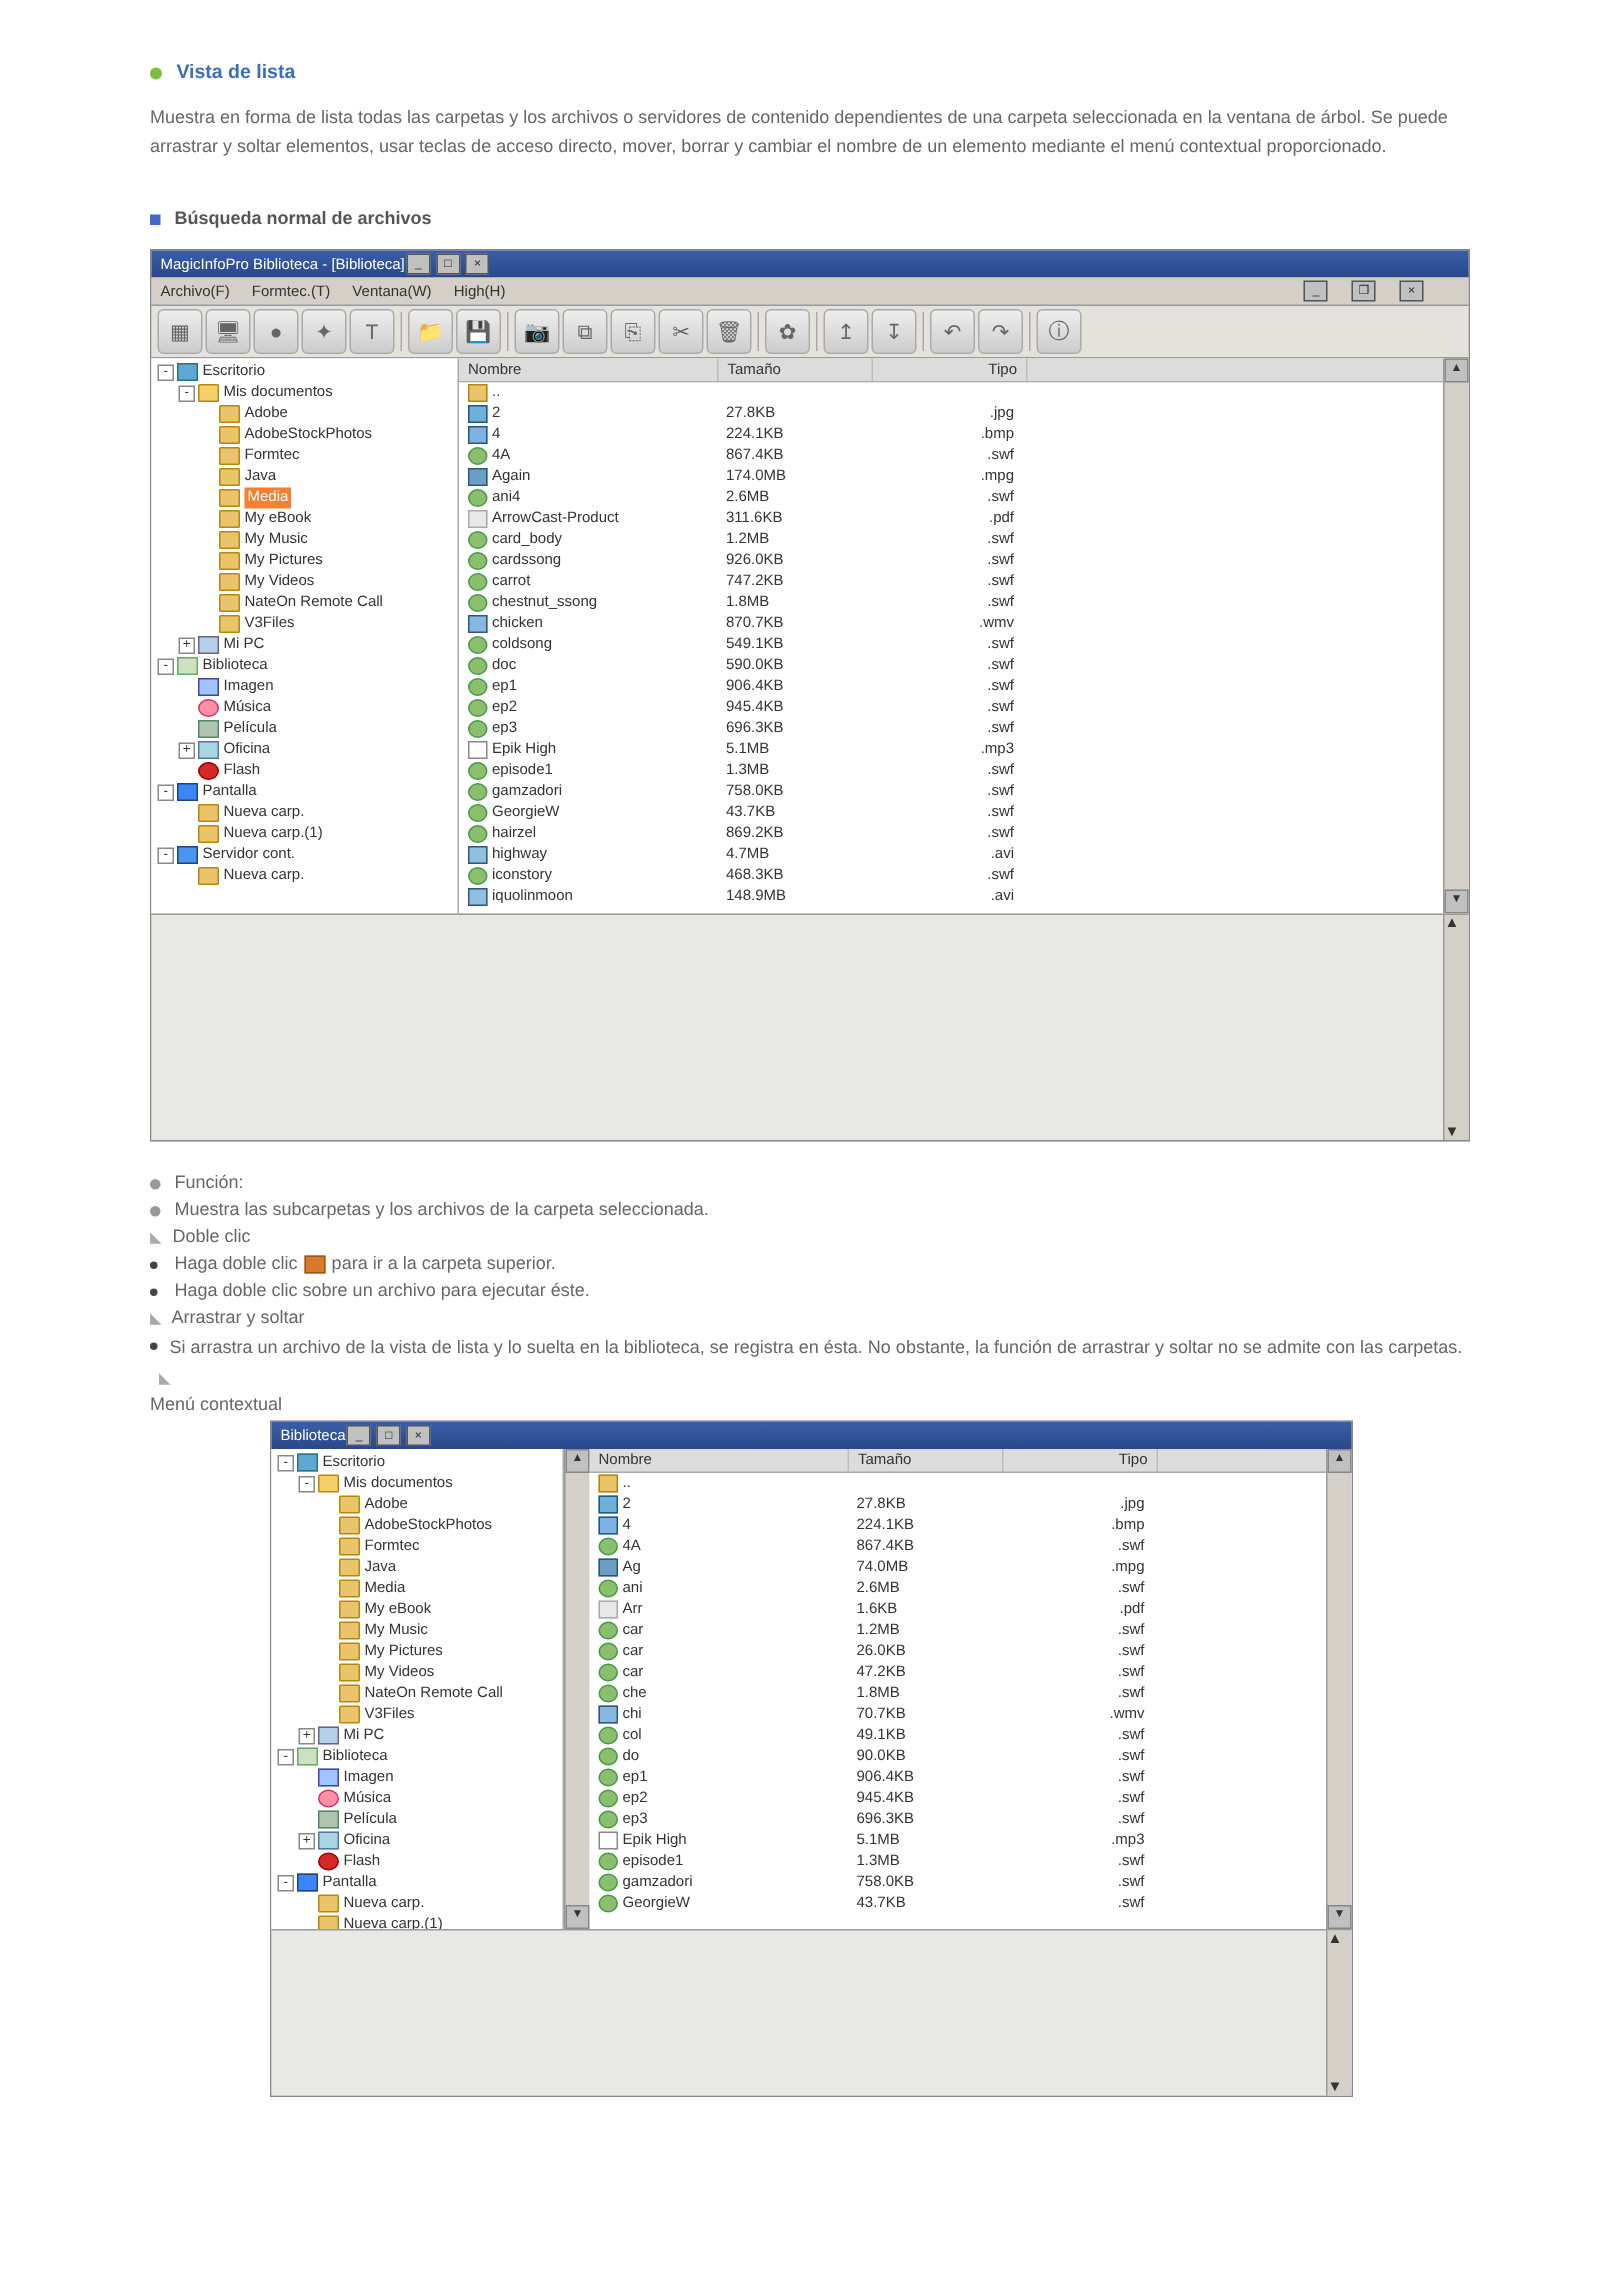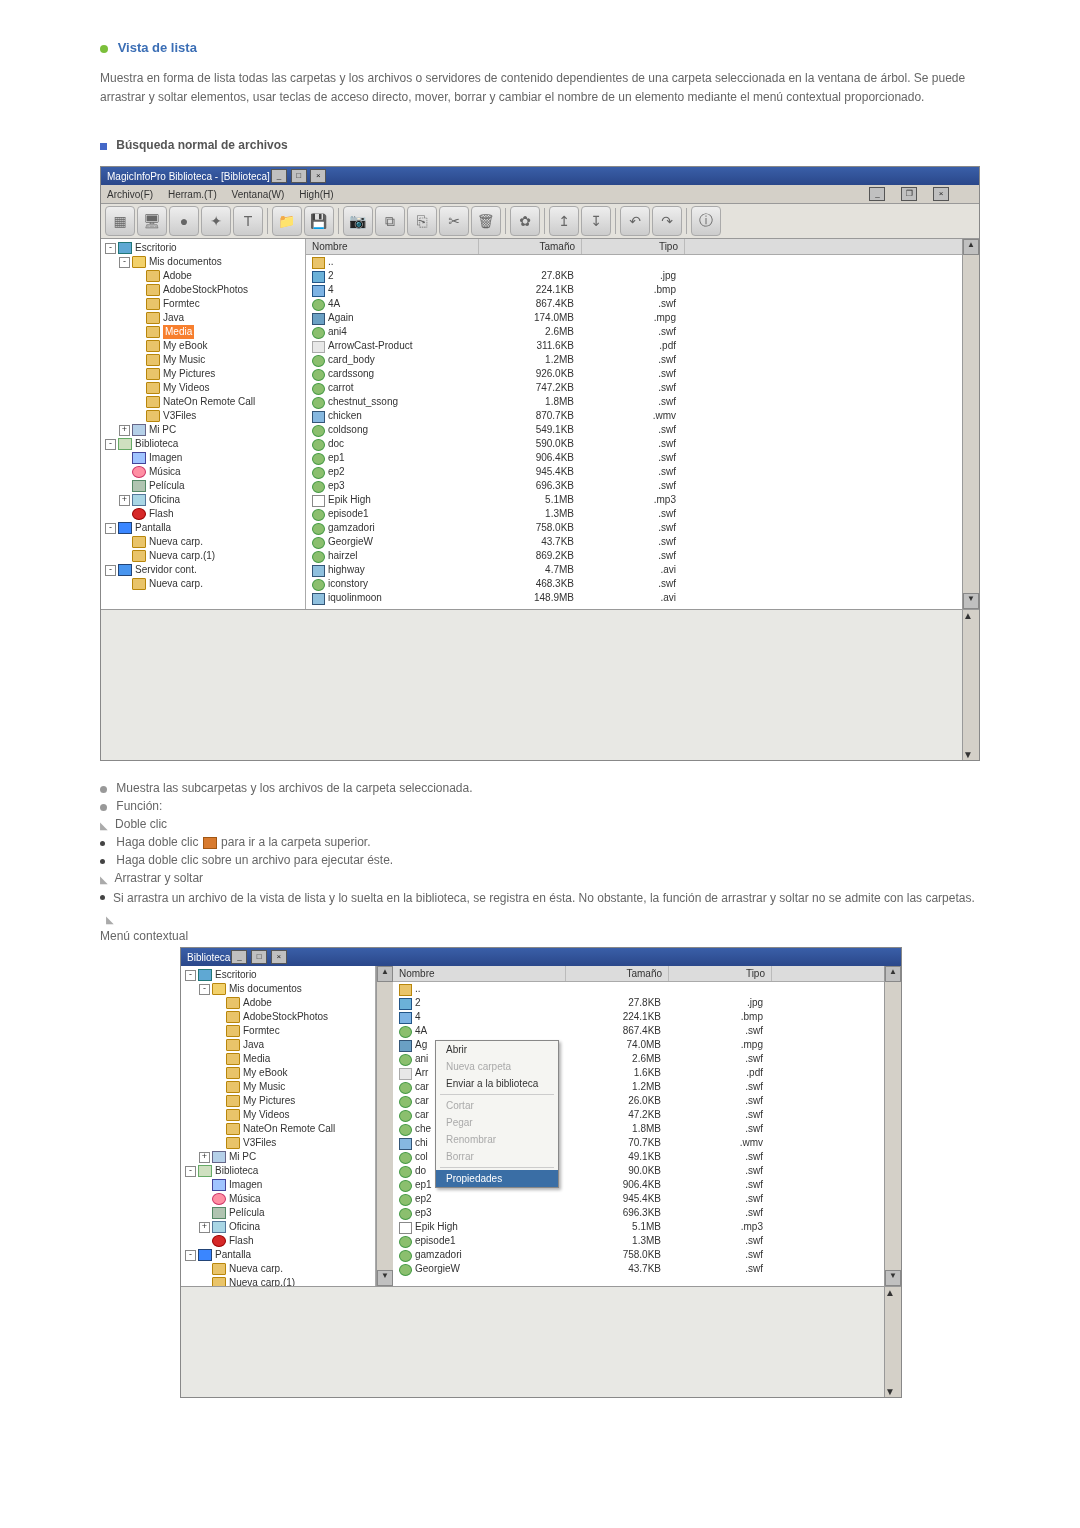--- a/index.html
+++ b/index.html
@@ -188,21 +188,21 @@
     display: flex;
     background: #dcdcdc;
     border-bottom: 1px solid #aaa;
     font-size: 10px;
   }
   .list-header div {
     padding: 2px 6px;
     border-right: 1px solid #bbb;
   }
   .col-n { width: 160px; }
-  .col-s { width: 90px; text-align: right; }
+  .col-s { width: 90px; }
   .col-t { width: 90px; text-align: right; }
   .list-body {
     flex: 1;
     overflow: hidden;
     background: #fff;
   }
   .list-row { display: flex; line-height: 14px; }
   .list-row div { padding: 0 6px; }
   .fic {
     display: inline-block;
@@ -303,21 +303,21 @@
     <span>MagicInfoPro Biblioteca - [Biblioteca]</span>
     <span class="win-btns">
       <span>_</span>
       <span>□</span>
       <span>×</span>
     </span>
   </div>
   <div class="menubar">
     <div>
       <span>Archivo(F)</span>
-      <span>Herram.(T)</span>
+      <span>Formtec.(T)</span>
       <span>Ventana(W)</span>
       <span>High(H)</span>
     </div>
     <span class="win-btns">
       <span>_</span>
       <span>❐</span>
       <span>×</span>
     </span>
   </div>
   <div class="toolbar">
@@ -617,25 +617,25 @@
     <div class="inner-scroll">
       <div class="sbbtn">▲</div>
       <div class="sbbtn">▼</div>
     </div>
   </div>
 </div>
 
 <div class="notes">
   <div class="note-line">
     <span class="bullet-gray"></span>
-    <span>Muestra las subcarpetas y los archivos de la carpeta seleccionada.</span>
+    <span>Función:</span>
   </div>
   <div class="note-line">
     <span class="bullet-gray"></span>
-    <span>Función:</span>
+    <span>Muestra las subcarpetas y los archivos de la carpeta seleccionada.</span>
   </div>
   <div class="note-line indent-1">
     <span class="bullet-arrow">◣</span>
     <span>Doble clic</span>
   </div>
   <div class="note-line indent-3">
     <span class="bullet-black"></span>
     <span>Haga doble clic </span>
     <span class="folder-mini"></span>
     <span> para ir a la carpeta superior.</span>
@@ -898,32 +898,20 @@
             <div class="col-s">758.0KB</div>
             <div class="col-t">.swf</div>
           </div>
           <div class="list-row">
             <div class="col-n"><span class="fic swf"></span><span>GeorgieW</span></div>
             <div class="col-s">43.7KB</div>
             <div class="col-t">.swf</div>
           </div>
         </div>
 
-      <div class="ctx-menu" style="left:42px; top:74px;">
-        <div class="ctx-item">Abrir</div>
-        <div class="ctx-item disabled">Nueva carpeta</div>
-        <div class="ctx-item">Enviar a la biblioteca</div>
-        <div class="ctx-sep"></div>
-        <div class="ctx-item disabled">Cortar</div>
-        <div class="ctx-item disabled">Pegar</div>
-        <div class="ctx-item disabled">Renombrar</div>
-        <div class="ctx-item disabled">Borrar</div>
-        <div class="ctx-sep"></div>
-        <div class="ctx-item active">Propiedades</div>
-      </div>
     </div>
     <div class="scrollbar-v">
       <div class="sbbtn">▲</div>
       <div class="sbbtn">▼</div>
     </div>
   </div>
   <div class="lower-area" style="height:110px;">
     <div class="inner-scroll">
       <div class="sbbtn">▲</div>
       <div class="sbbtn">▼</div>

